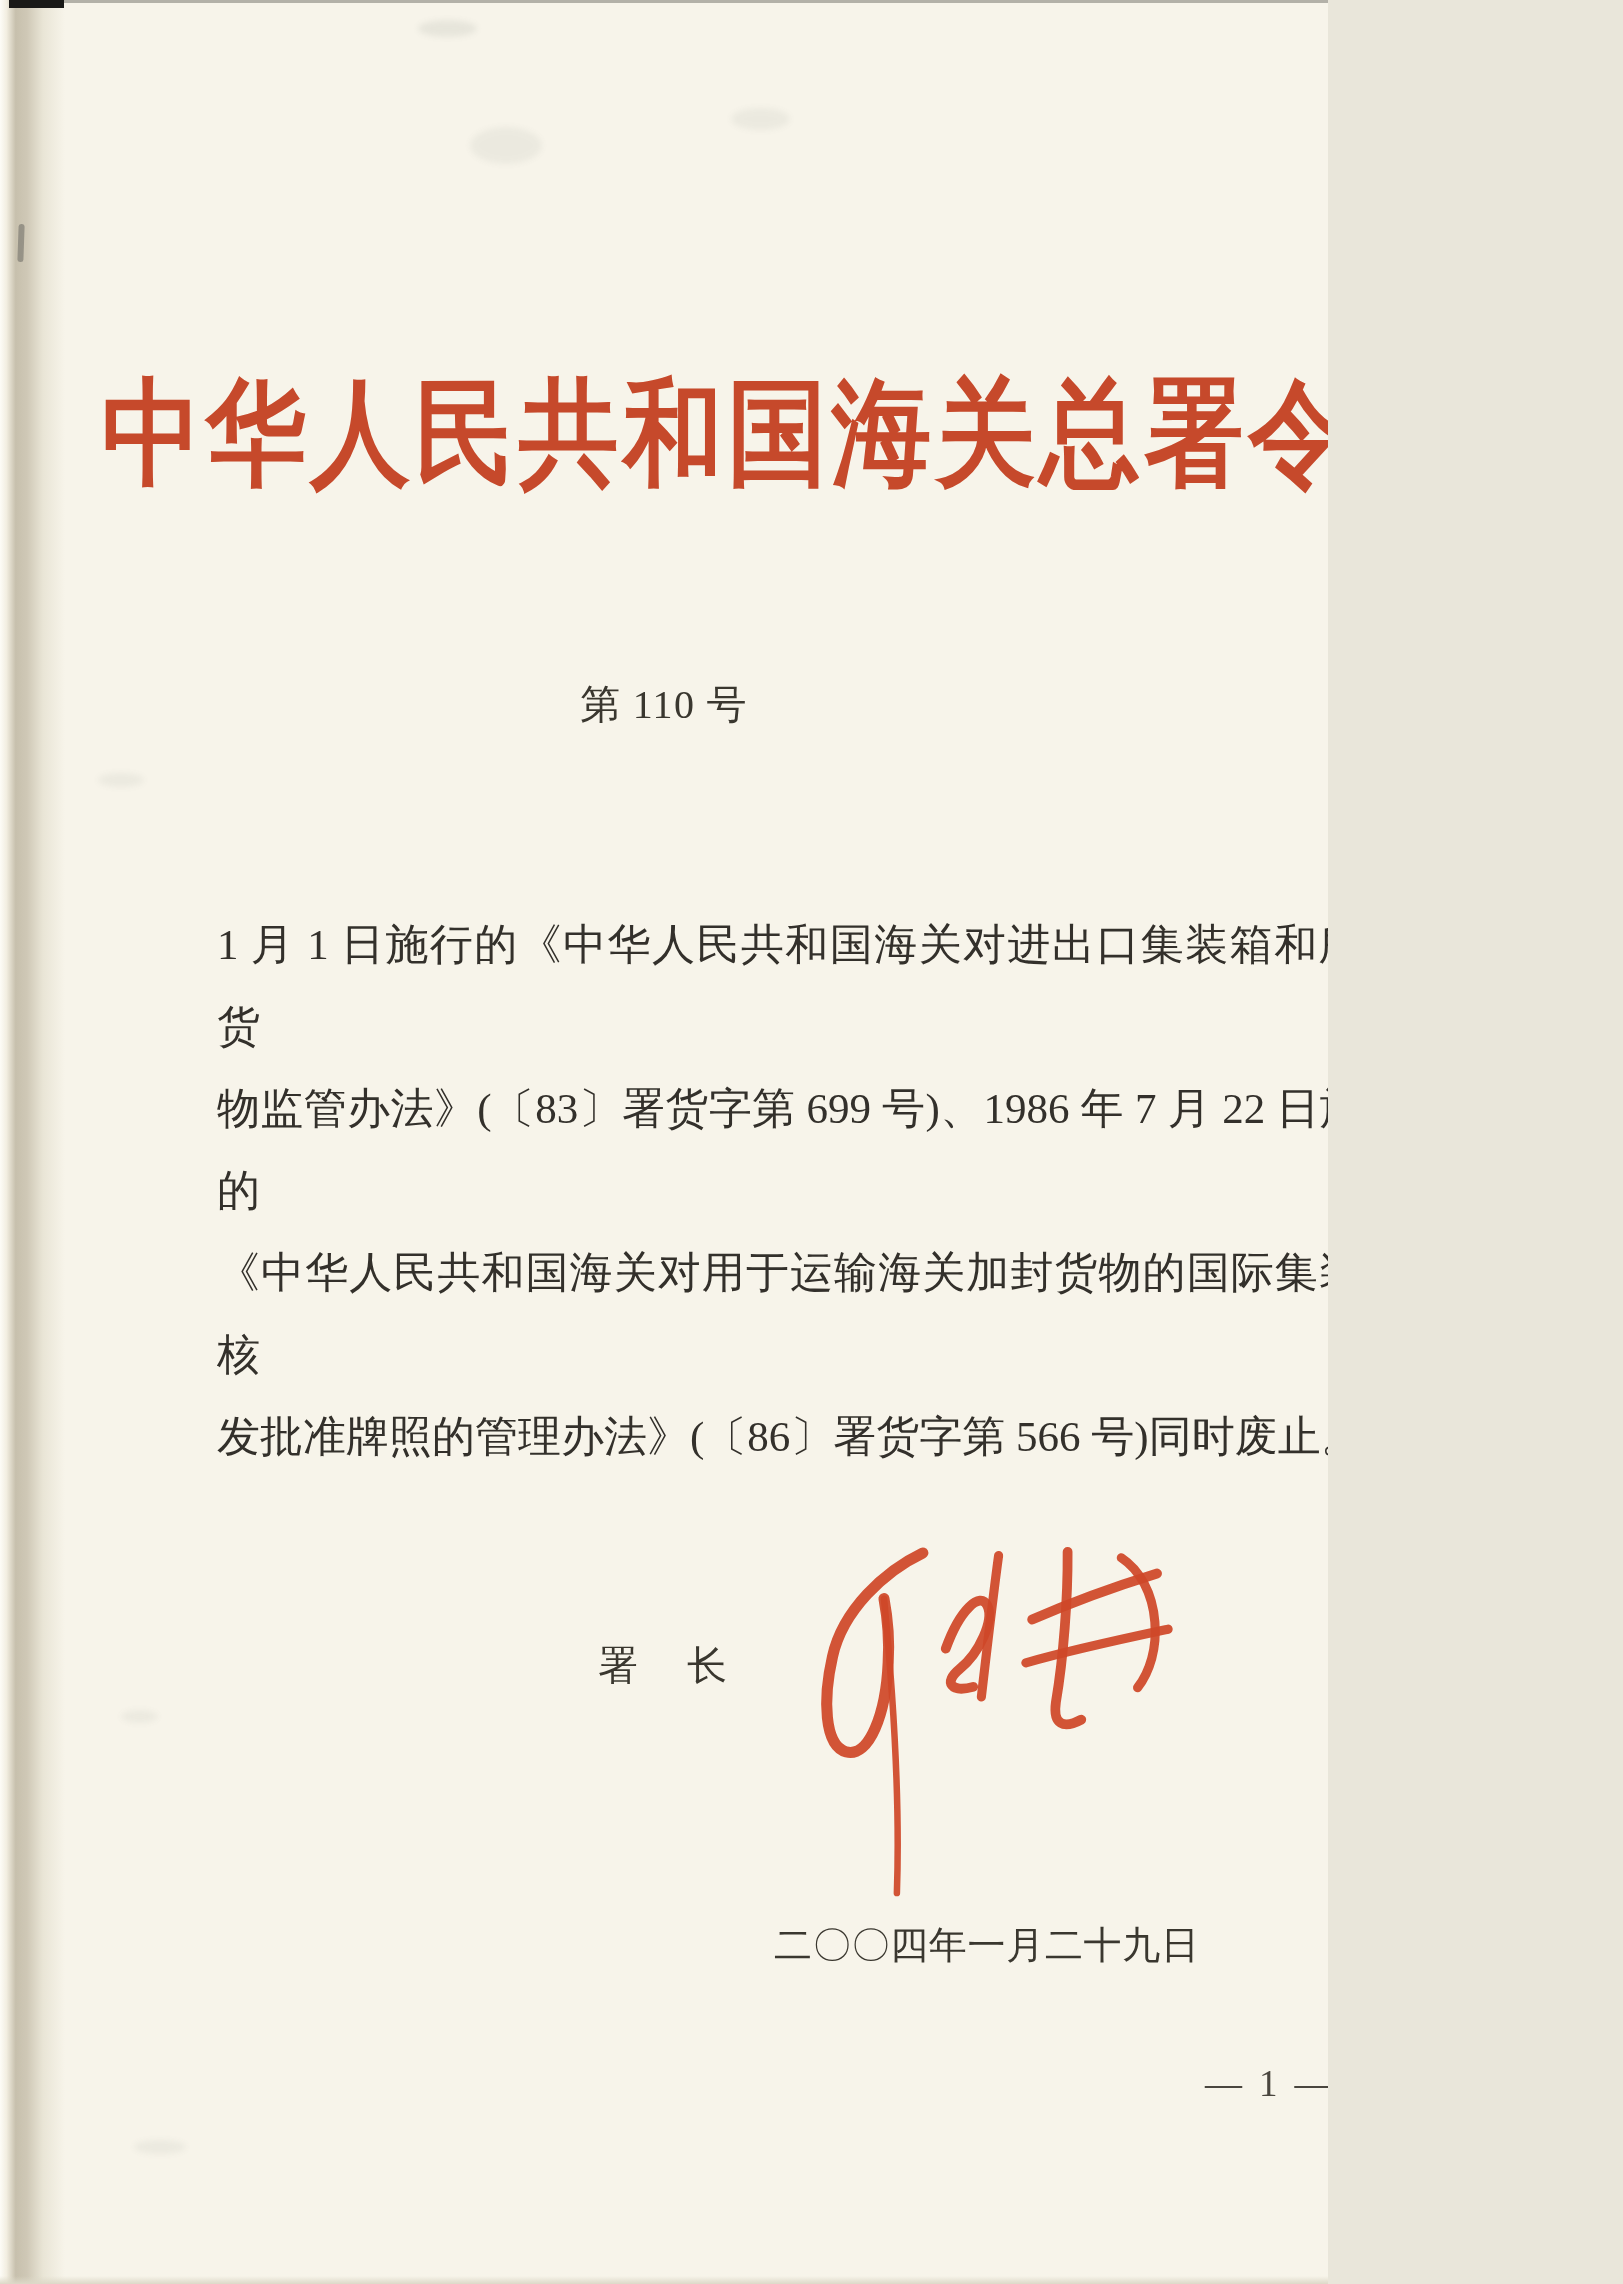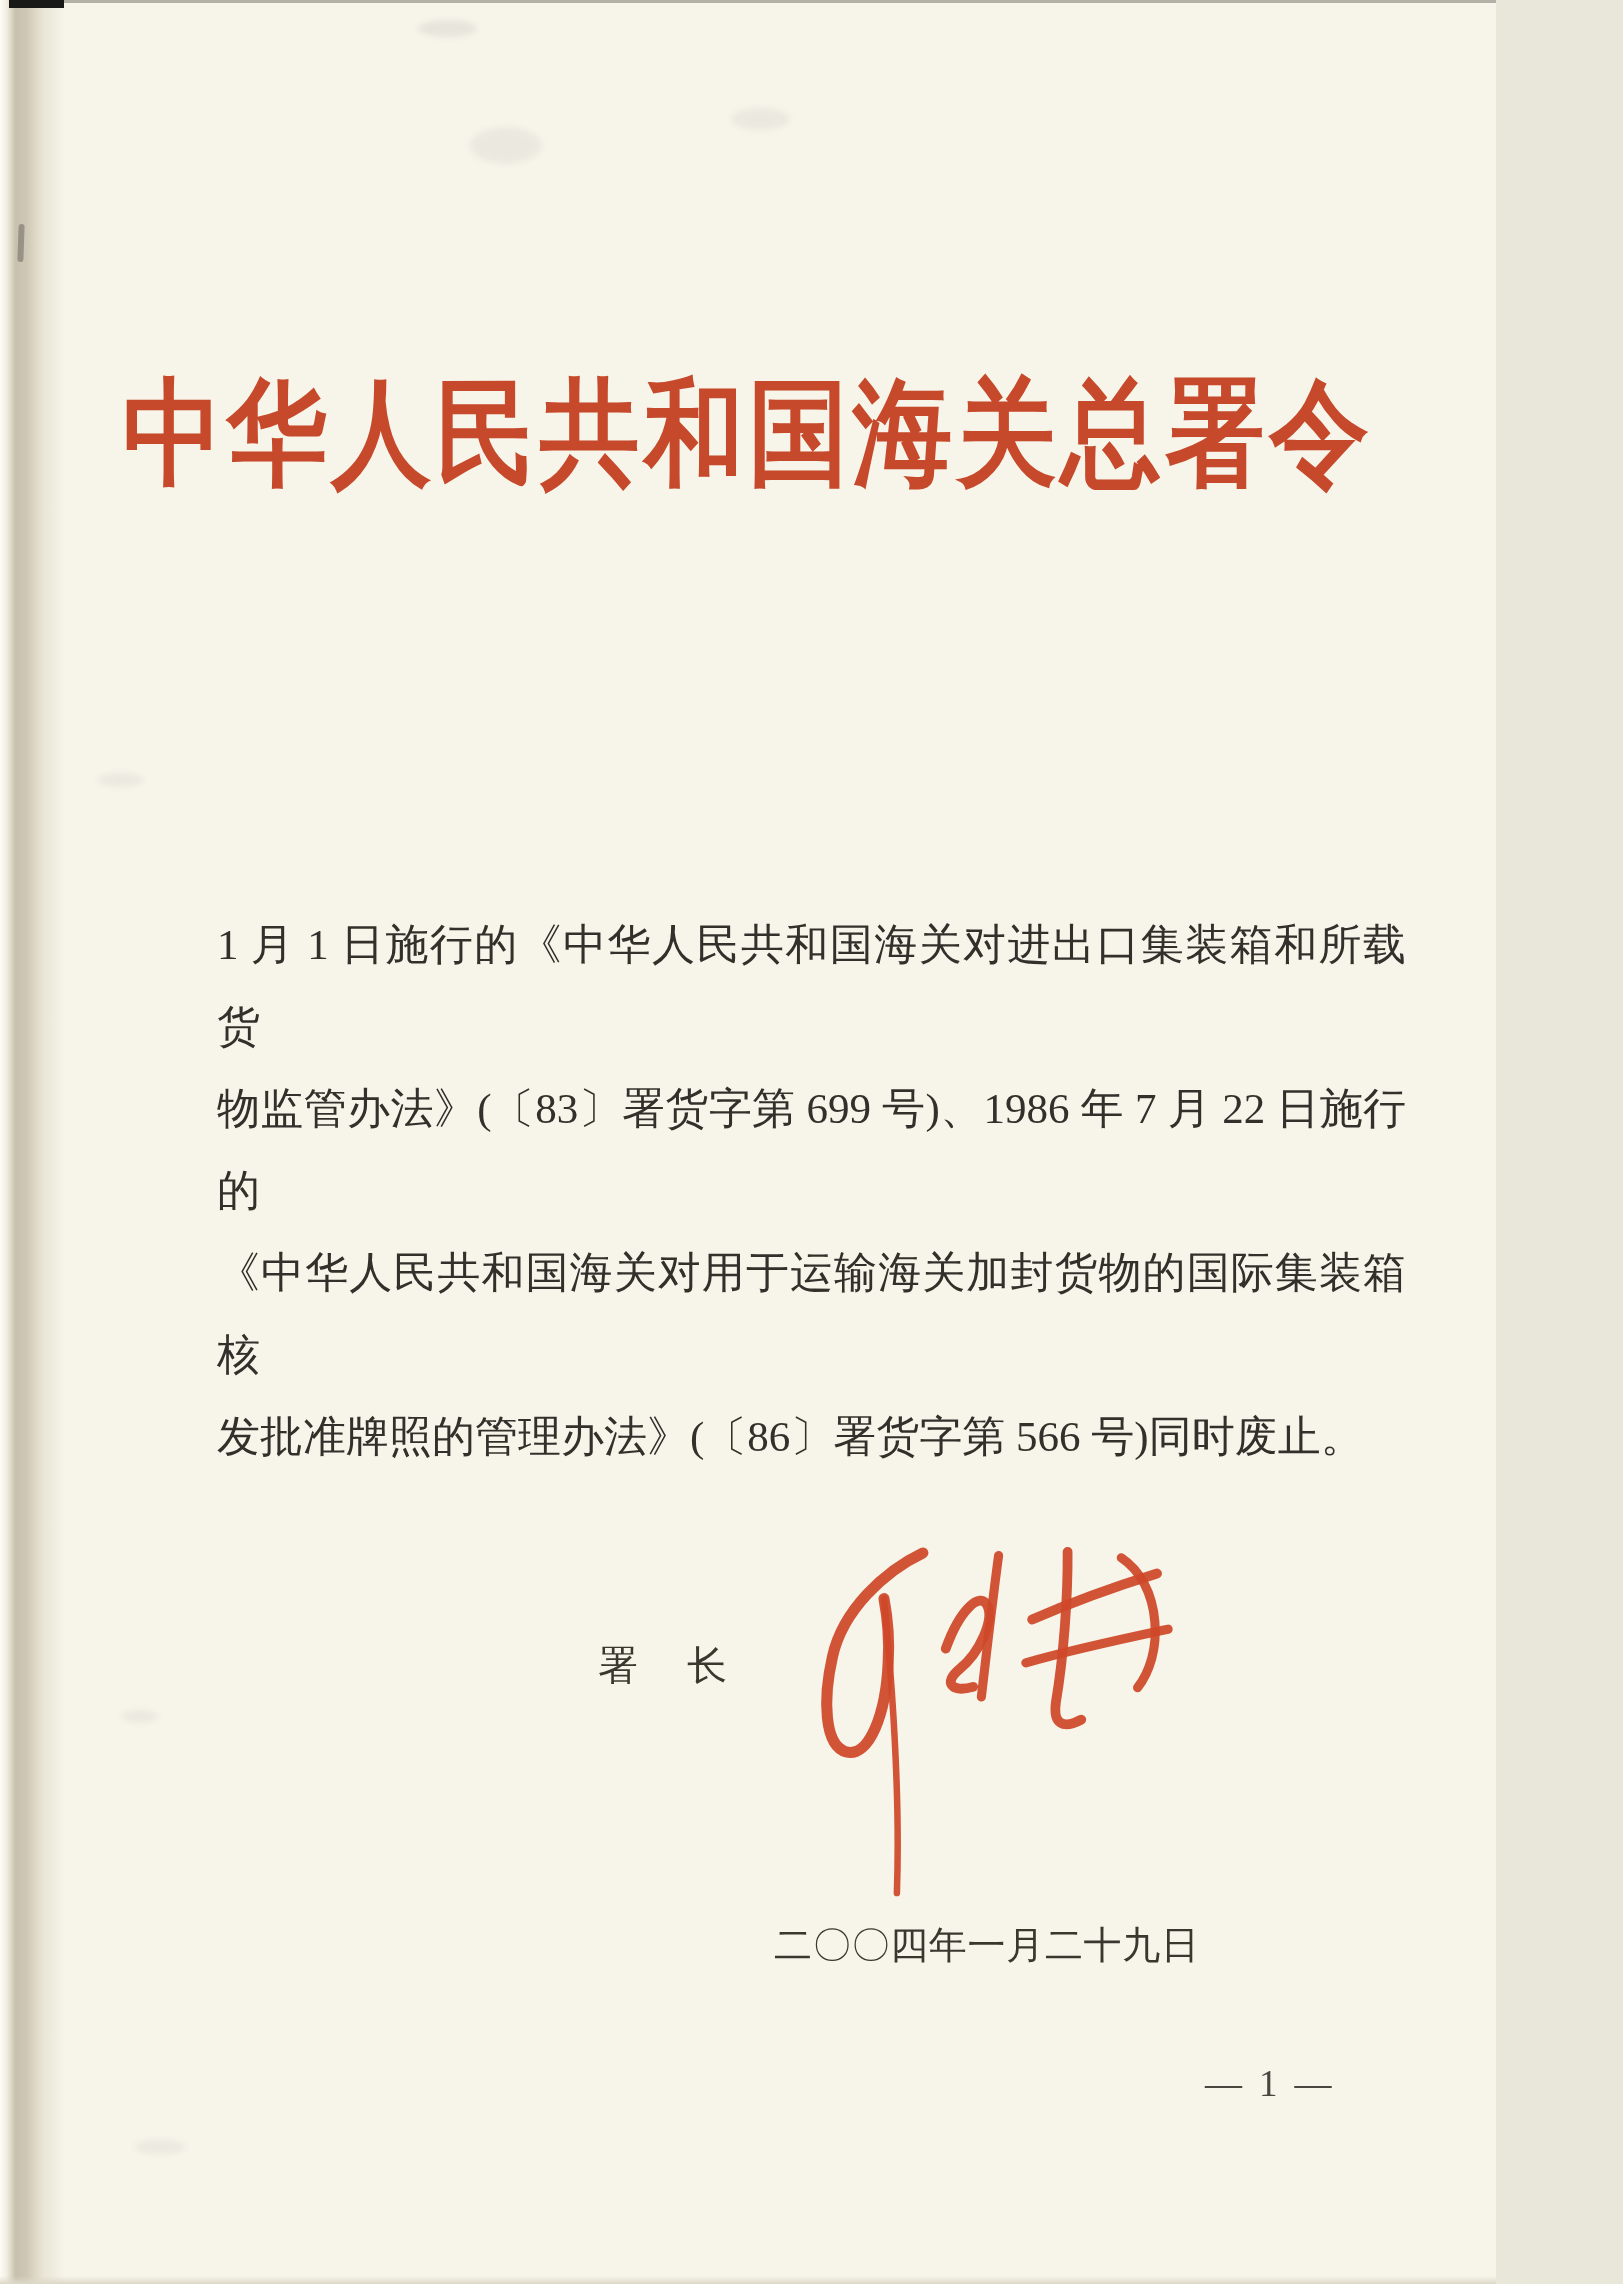--- a/index.html
+++ b/index.html
@@ -4,21 +4,21 @@
 <style>
   :root{
     --title-red:#c6492b;
     --signature-red:#cf4728;
     --body-ink:#33302b;
     --paper:#f7f4ea;
   }
   html,body{margin:0;padding:0;background:#e9e6da;}
   .page{
     position:relative;
-    width:1496px;height:2284px;
+    width:1328px;height:2284px;
     background:
       linear-gradient(90deg,#fdfcf7 0px,#f2eee1 6.5px,#c7c0ad 15.7px,#cfc8b6 27px,#e9e5d6 43px,var(--paper) 65px,var(--paper) 1586px,#efecdf 1624px),
       var(--paper);
     overflow:hidden;
     font-family:"Liberation Serif","DejaVu Serif",serif;
     color:var(--body-ink);
   }
   
   .top-scan-line{position:absolute;left:57px;right:0;top:0;height:2.6px;background:#6f6d66;opacity:.5;}
   .corner-mark{position:absolute;left:9px;top:0;width:55px;height:7.8px;background:#191917;}
@@ -127,20 +127,21 @@
   <div class="smudge s3"></div>
   <div class="smudge s4"></div>
   <div class="smudge s5"></div>
   <div class="smudge s6"></div>
   <div class="bottom-edge"></div>
 
   <div class="doc-title">
     <span class="stretch">中华人民共和国海关总署令</span>
   </div>
 
+  <div class="order-no">第 110 号</div>
 
   <div class="body-block">
     <div class="body-line">1 月 1 日施行的《中华人民共和国海关对进出口集装箱和所载货</div>
     <div class="body-line">物监管办法》(〔83〕署货字第 699 号)、1986 年 7 月 22 日施行的</div>
     <div class="body-line">《中华人民共和国海关对用于运输海关加封货物的国际集装箱核</div>
     <div class="body-line last">发批准牌照的管理办法》(〔86〕署货字第 566 号)同时废止。</div>
   </div>
 
   <div class="signer-line">署 长</div>
 

